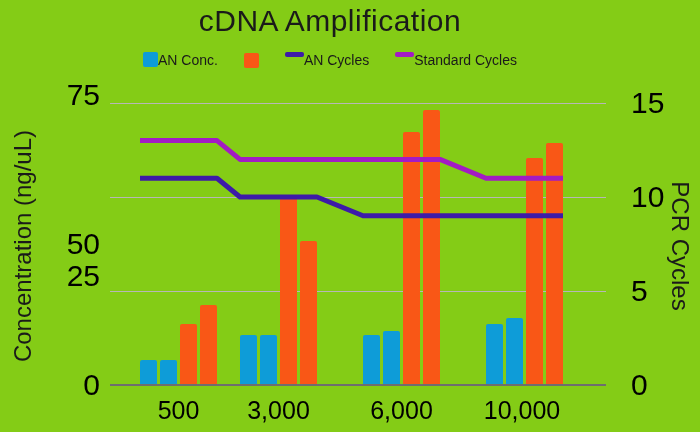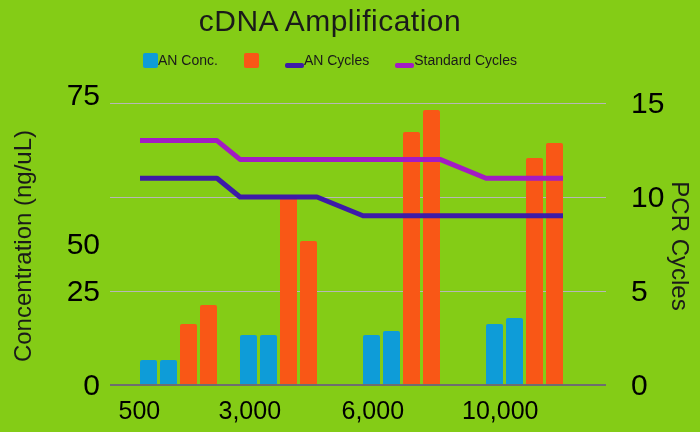--- a/index.html
+++ b/index.html
@@ -3,34 +3,34 @@
 <meta charset="utf-8">
 <style>
   * { margin:0; padding:0; box-sizing:border-box; }
   html,body { background:#ffffff; }
   body { font-family:"Liberation Sans", sans-serif; }
   .chart-container { position:relative; width:700px; height:432px; background:#84cc16; overflow:hidden; }
   .chart-title { position:absolute; top:4px; left:0; width:660px; text-align:center;
                  font-size:30px; color:#1a1a1a; letter-spacing:0.5px; }
   .legend-row { position:absolute; top:52px; left:0; width:660px; display:flex;
                 justify-content:center; align-items:center; gap:26px; }
-  .legend-item { display:flex; align-items:flex-end; }
+  .legend-item { display:flex; align-items:flex-start; }
   .legend-swatch-square { width:15px; height:15px; border-radius:2px; }
   .legend-swatch-line { width:19px; height:5px; border-radius:2px; }
   .legend-label { font-size:14px; color:#1a1a1a; }
   .plot-area { position:absolute; left:110px; top:103px; width:496px; height:282px; }
   .gridline { position:absolute; left:0; width:100%; height:1px; background:#b7b7b7; }
   .baseline { position:absolute; left:0; bottom:-1px; width:100%; height:2px; background:#6e6e6e; }
   .bar { position:absolute; bottom:1px; width:17px; border-radius:2px 2px 0 0; }
   .line-svg { position:absolute; left:0; top:0; width:496px; height:282px; overflow:visible; }
   .ytick-left { position:absolute; right:600px; width:90px; text-align:right;
                 font-size:30px; color:#000; line-height:30px; }
   .ytick-right { position:absolute; left:631px; width:80px; text-align:left;
                  font-size:30px; color:#000; line-height:30px; }
-  .xtick { position:absolute; top:396px; width:120px; 
+  .xtick { position:absolute; top:396px; width:120px; text-align:center;
            font-size:25px; color:#000; }
   .axis-title-left { position:absolute; left:-122px; top:232px; width:290px; text-align:center;
                      font-size:24px; color:#1a1a1a; transform:rotate(-90deg); }
   .axis-title-right { position:absolute; left:600px; top:232px; width:160px; text-align:center;
                       font-size:24px; color:#1a1a1a; transform:rotate(90deg); }
 </style>
 </head>
 <body>
 
 <div class="chart-container">
@@ -80,21 +80,21 @@
       <div class="bar" style="left: 416px; height: 225.6px; background: rgb(249, 87, 22);"></div>
       <div class="bar" style="left: 436px; height: 240.64px; background: rgb(249, 87, 22);"></div>
       <svg class="line-svg" viewBox="0 0 496 282">
         <polyline points="30,75.2 107,75.2 130,94.0 207,94.0 253,112.8 330,112.8 376,112.8 453,112.8" fill="none" stroke="#3D1BA8" stroke-width="5" stroke-linejoin="round"></polyline>
         <polyline points="30,37.6 107,37.6 130,56.4 207,56.4 253,56.4 330,56.4 376,75.2 453,75.2" fill="none" stroke="#A31BC4" stroke-width="5" stroke-linejoin="round"></polyline>
       </svg>
     </div>
 
   <div id="ticks-layer">
       <div class="ytick-left" style="top: 370px;">0</div>
-      <div class="ytick-left" style="top: 276px;">25</div>
+      <div class="ytick-left" style="top: 261px;">25</div>
       <div class="ytick-left" style="top: 182px; margin-top: 47px;">50</div>
       <div class="ytick-left" style="top: 80px;">75</div>
       <div class="ytick-right" style="top: 370px;">0</div>
       <div class="ytick-right" style="top: 276px;">5</div>
       <div class="ytick-right" style="top: 182px;">10</div>
       <div class="ytick-right" style="top: 88px;">15</div>
       <div class="xtick" style="left: 118.5px;">500</div>
       <div class="xtick" style="left: 218.5px;">3,000</div>
       <div class="xtick" style="left: 341.5px;">6,000</div>
       <div class="xtick" style="left: 462px;">10,000</div>

